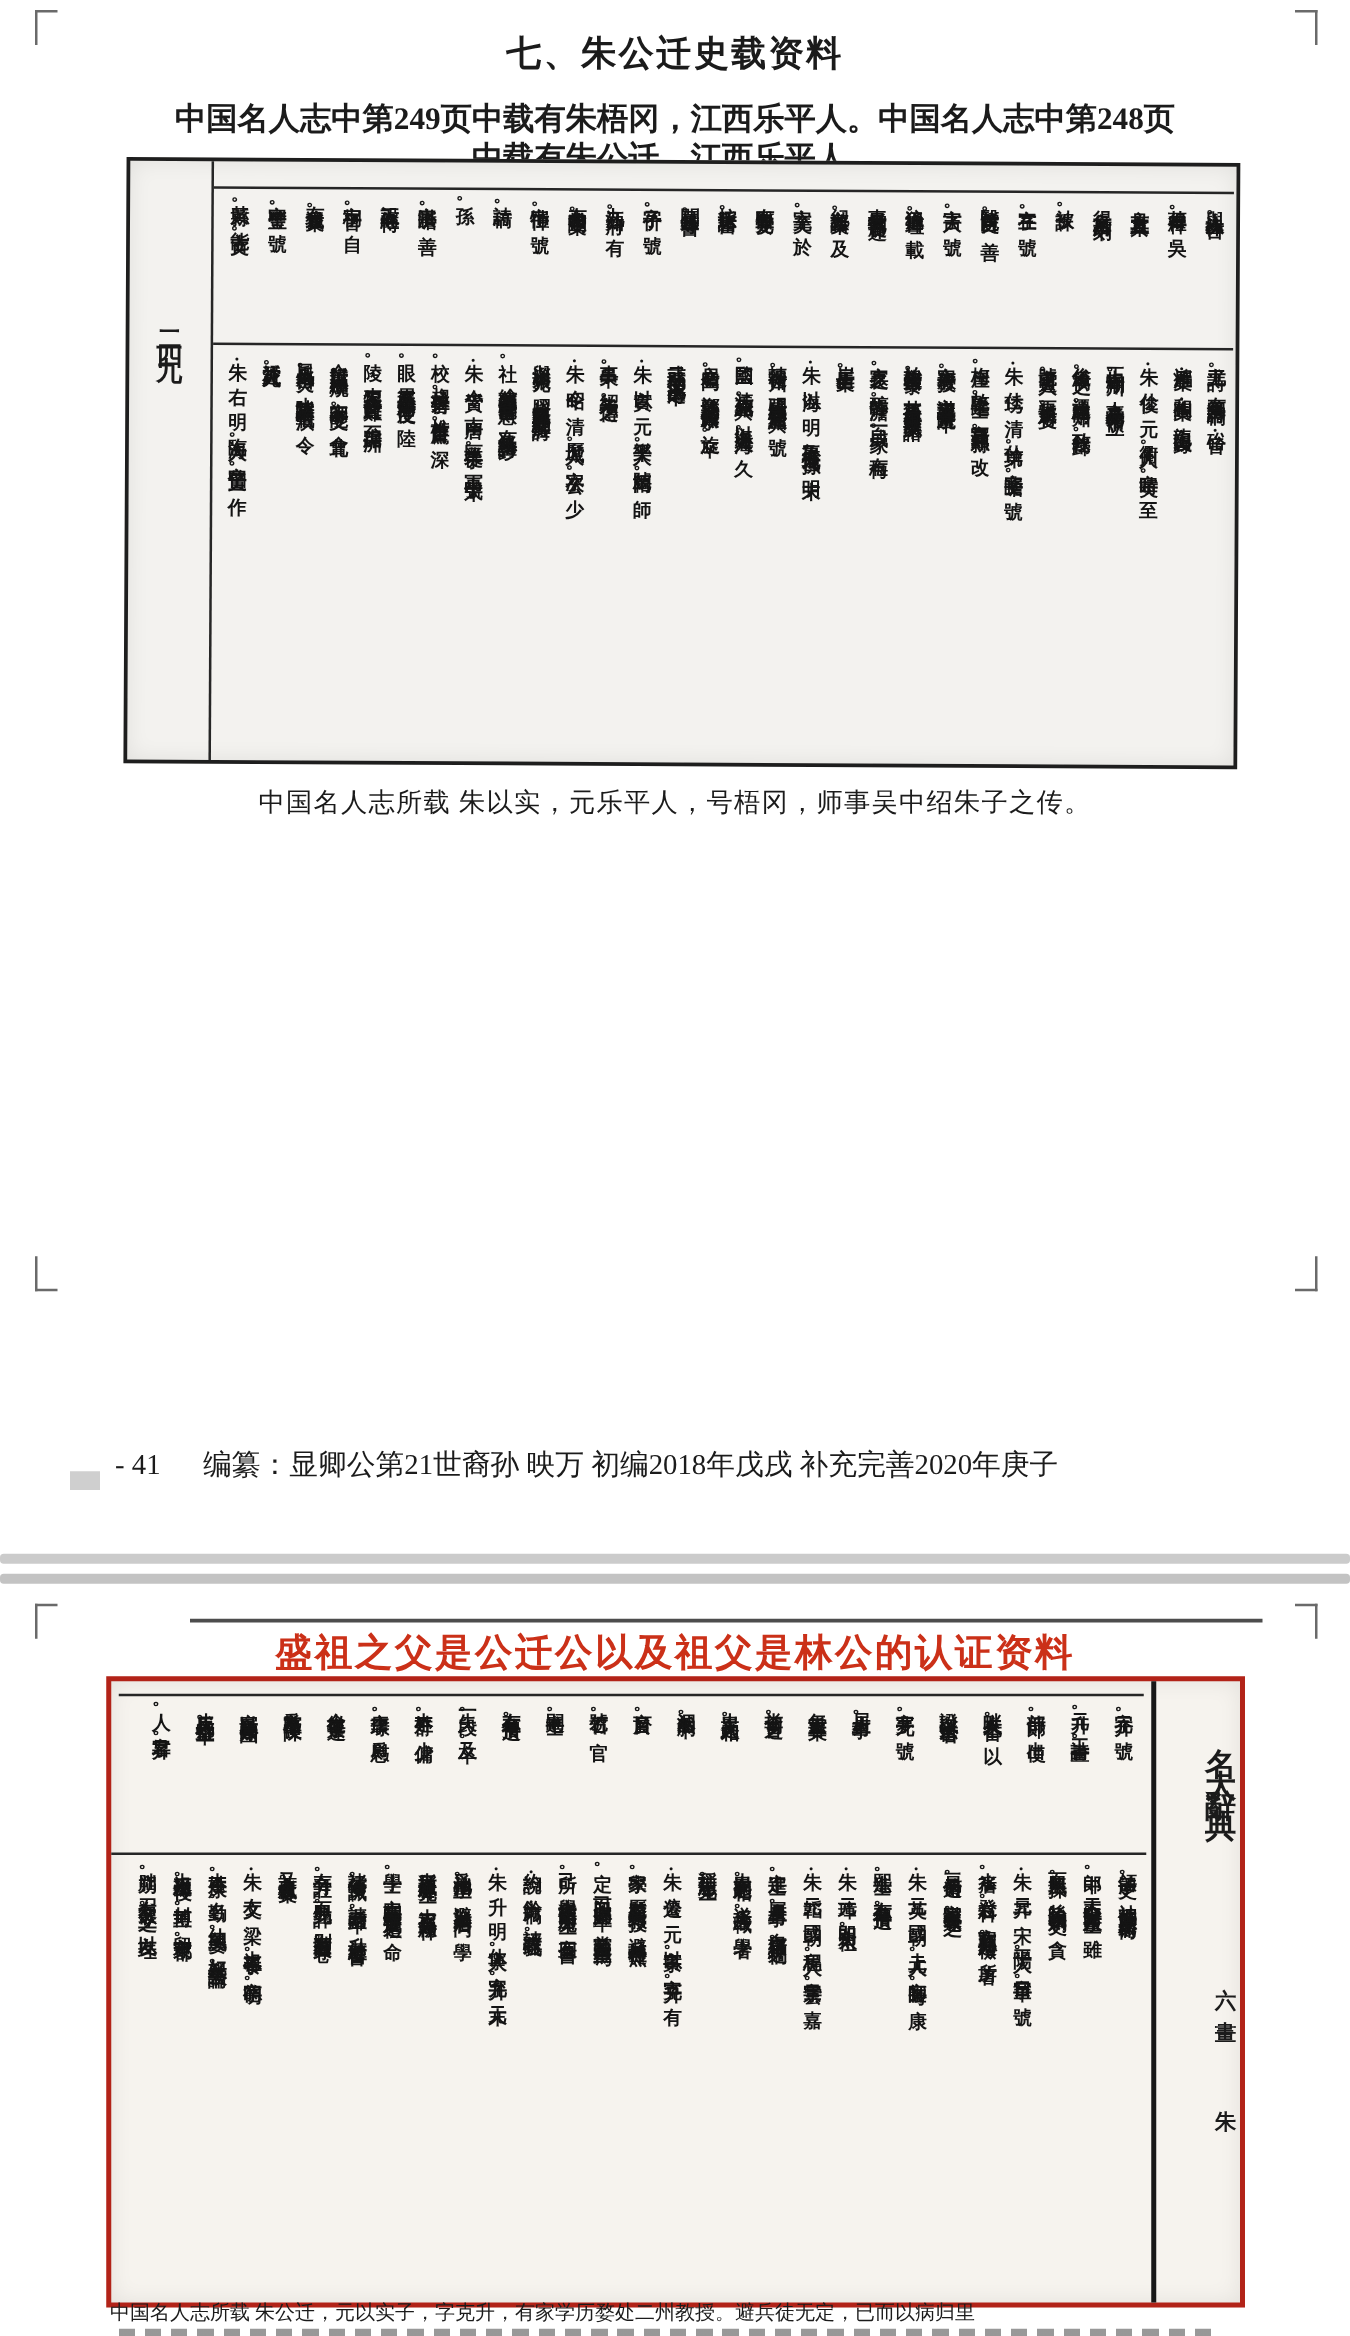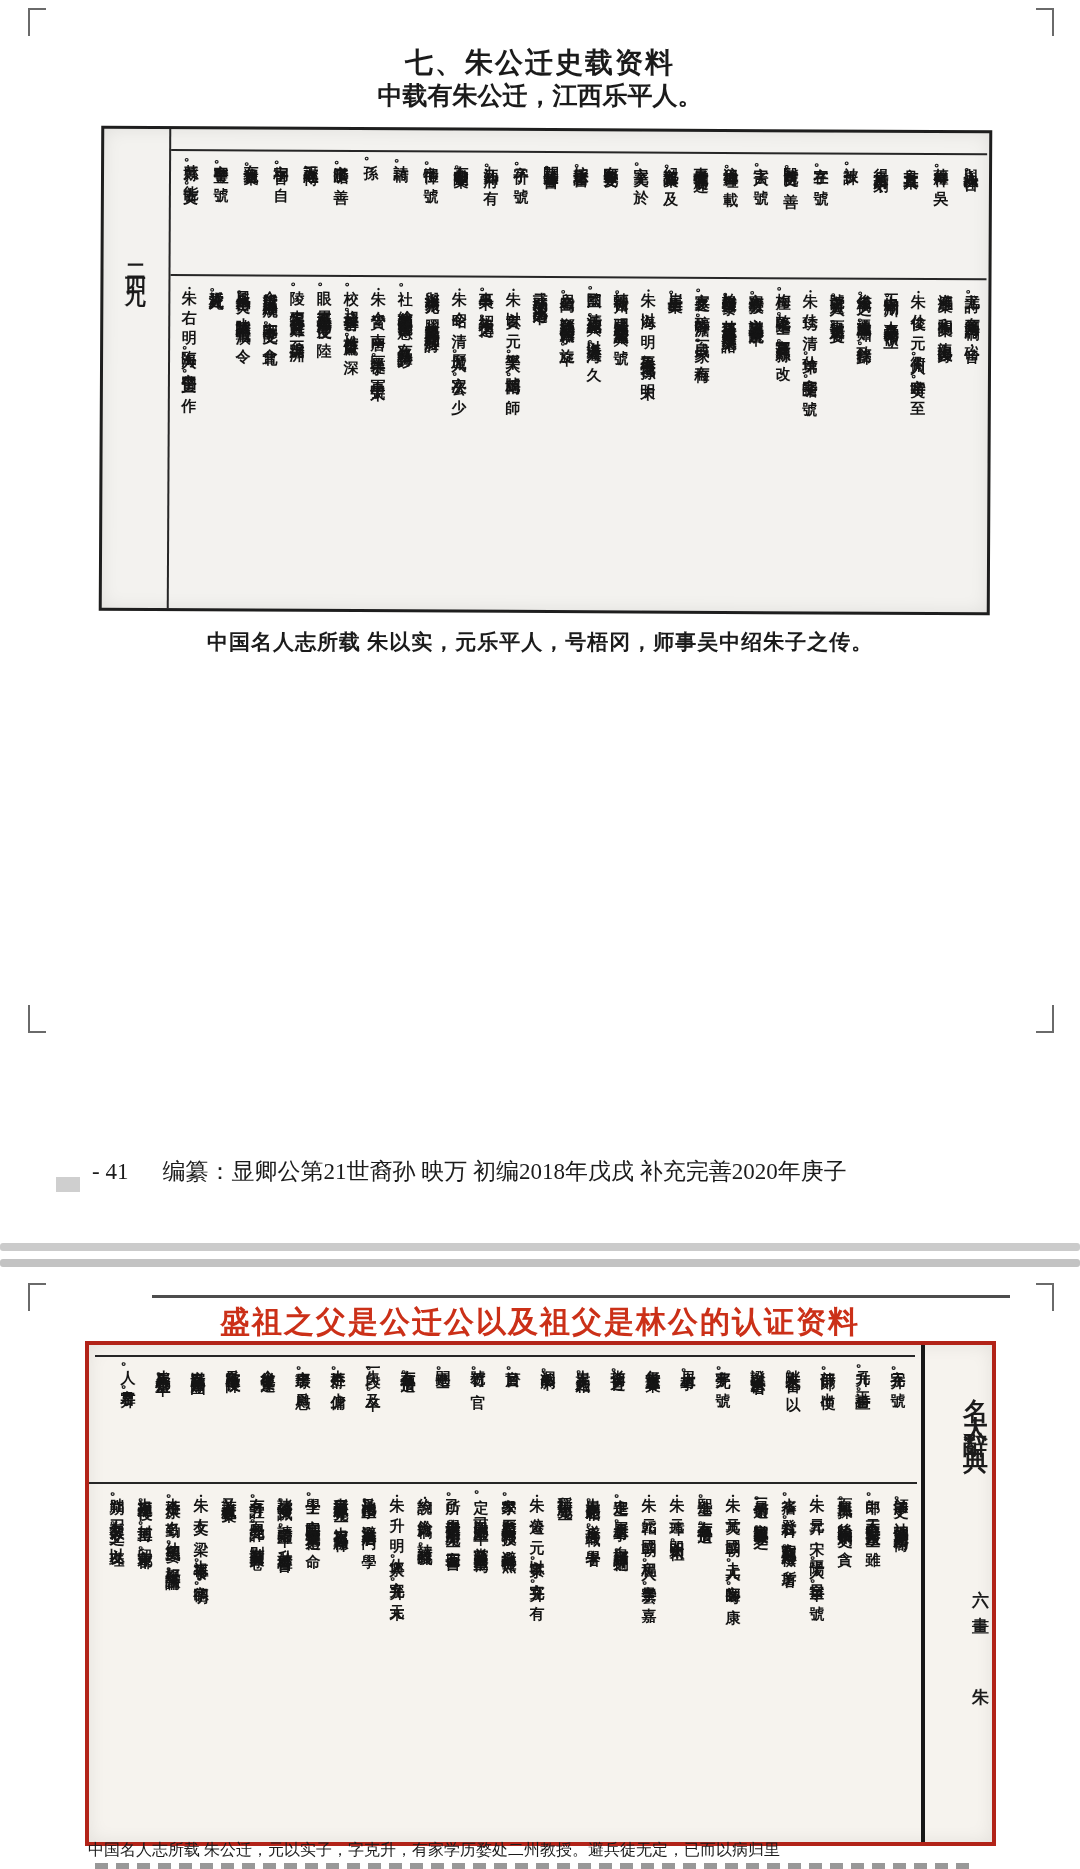--- a/index.html
+++ b/index.html
@@ -6,38 +6,38 @@
   body{width:1080px;height:1869px;position:relative;overflow:hidden;
        font-family:"Liberation Serif","DejaVu Serif",serif;color:#1b1b1b;}
   .abs{position:absolute;}
   
   .crop{position:absolute;width:16px;height:26px;}
   .crop.tl{border-top:2px solid #6a6a6a;border-left:2px solid #6a6a6a;}
   .crop.tr{border-top:2px solid #6a6a6a;border-right:2px solid #6a6a6a;}
   .crop.bl{border-bottom:2px solid #6a6a6a;border-left:2px solid #6a6a6a;}
   .crop.br{border-bottom:2px solid #6a6a6a;border-right:2px solid #6a6a6a;}
   
-  .title1{left:0;right:0;top:24px;text-align:center;font-size:28px;font-weight:700;letter-spacing:2px;margin-top:20px;}
+  .title1{left:0;right:0;top:24px;text-align:center;font-size:28px;font-weight:700;letter-spacing:2px;}
   .intro{left:0;right:0;top:80px;text-align:center;font-size:25px;font-weight:700;line-height:31px;}
   
   .scanbox{background:#f3f2ef;box-shadow:inset 0 0 18px rgba(0,0,0,.08);}
   .scan1{left:100px;top:128px;width:885px;height:479px;border:3px solid #1e1e1e;transform:rotate(.3deg);}
   .scan2{left:85px;top:1341px;width:903px;height:497px;border:4px solid #b22318;background:#f6f3ee;}
   .rule-h{position:absolute;background:#262626;height:2px;}
   .rule-v{position:absolute;background:#262626;width:2px;}
   
   .band{position:absolute;writing-mode:vertical-rl;text-orientation:upright;overflow:hidden;}
   .band>div{font-size:15px;font-weight:600;letter-spacing:2px;color:#141414;white-space:nowrap;}
   .b-lh30>div{line-height:30px;}
   .b-lh27>div{line-height:27px;}
   .b-lh35>div{line-height:35px;}
   .b-lh28>div{line-height:28px;}
   .vlabel{writing-mode:vertical-rl;text-orientation:upright;font-weight:600;}
   
-  .caption1{left:0;right:0;top:628px;text-align:center;font-size:21px;font-weight:700;letter-spacing:1px;}
+  .caption1{left:0;right:0;top:628px;text-align:center;font-size:21px;font-weight:400;letter-spacing:1px;}
   .footer{left:92px;top:1156px;font-size:23px;font-weight:500;white-space:nowrap;}
   .footer .pg{margin-right:34px;}
   .graysq{left:56px;top:1177px;width:24px;height:15px;background:#cfcfcf;}
   .sep{left:0;width:1080px;height:8px;background:#cbcbcb;border-radius:3px;}
   
   .p2line{left:152px;top:1295px;width:858px;height:3px;background:#4d4d4d;}
   .title2{left:0;right:0;top:1302px;text-align:center;font-size:30px;font-weight:700;letter-spacing:2px;color:#cb3018;}
   .sidebar2{position:absolute;right:0;top:0;width:67px;height:100%;border-left:4px solid #171717;}
   .sb-title{position:absolute;top:34px;left:0;right:0;text-align:center;font-size:25px;letter-spacing:16px;}
   .sb-sub{position:absolute;top:232px;left:0;right:0;text-align:center;font-size:17px;letter-spacing:26px;}
@@ -49,20 +49,21 @@
 <body>
 
 <div class="crop tl abs" style="left:28px;top:8px;"></div>
 <div class="crop tr abs" style="left:1036px;top:8px;"></div>
 <div class="crop bl abs" style="left:28px;top:1005px;"></div>
 <div class="crop br abs" style="left:1036px;top:1005px;"></div>
 
 <div class="abs title1">七、朱公迁史载资料</div>
 
 <div class="abs intro">
+  <div>中国名人志中第249页中载有朱梧冈，江西乐平人。中国名人志中第248页</div>
   <div>中载有朱公迁，江西乐平人。</div>
 </div>
 
 <div class="abs scanbox scan1">
 
   <div class="rule-v" style="left:65px;top:0;height:100%;"></div>
   <div class="abs vlabel" style="left:18px;top:120px;font-size:21px;letter-spacing:10px;">二四九</div>
 
   <div class="rule-h" style="left:67px;top:20px;width:816px;"></div>
   <div class="rule-h" style="left:67px;top:145px;width:816px;"></div>

